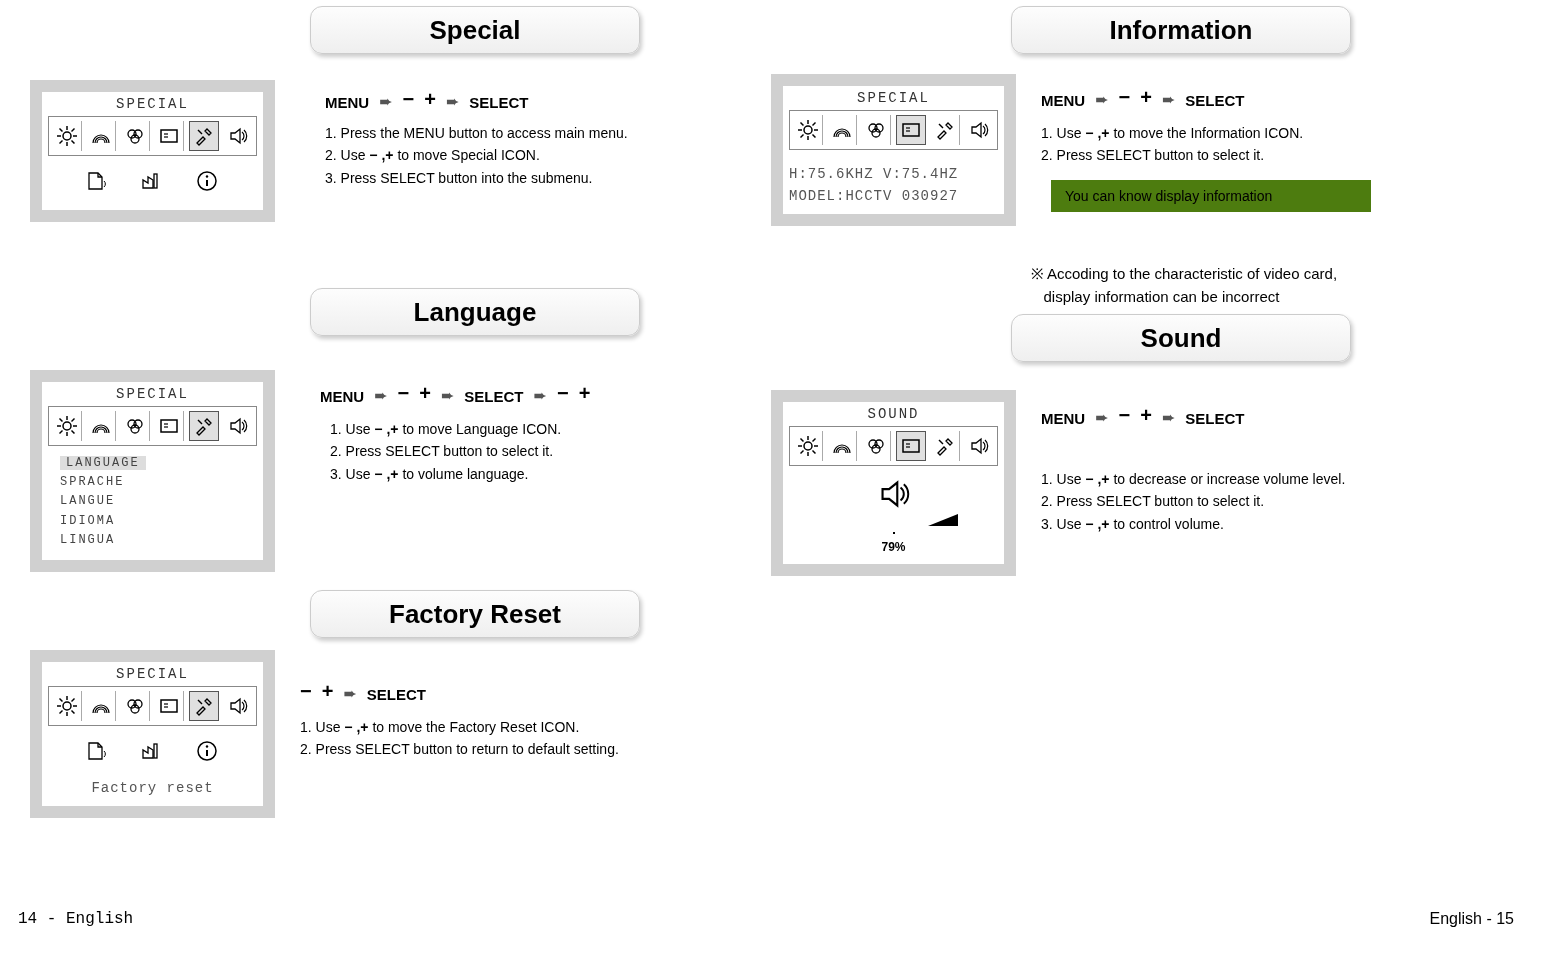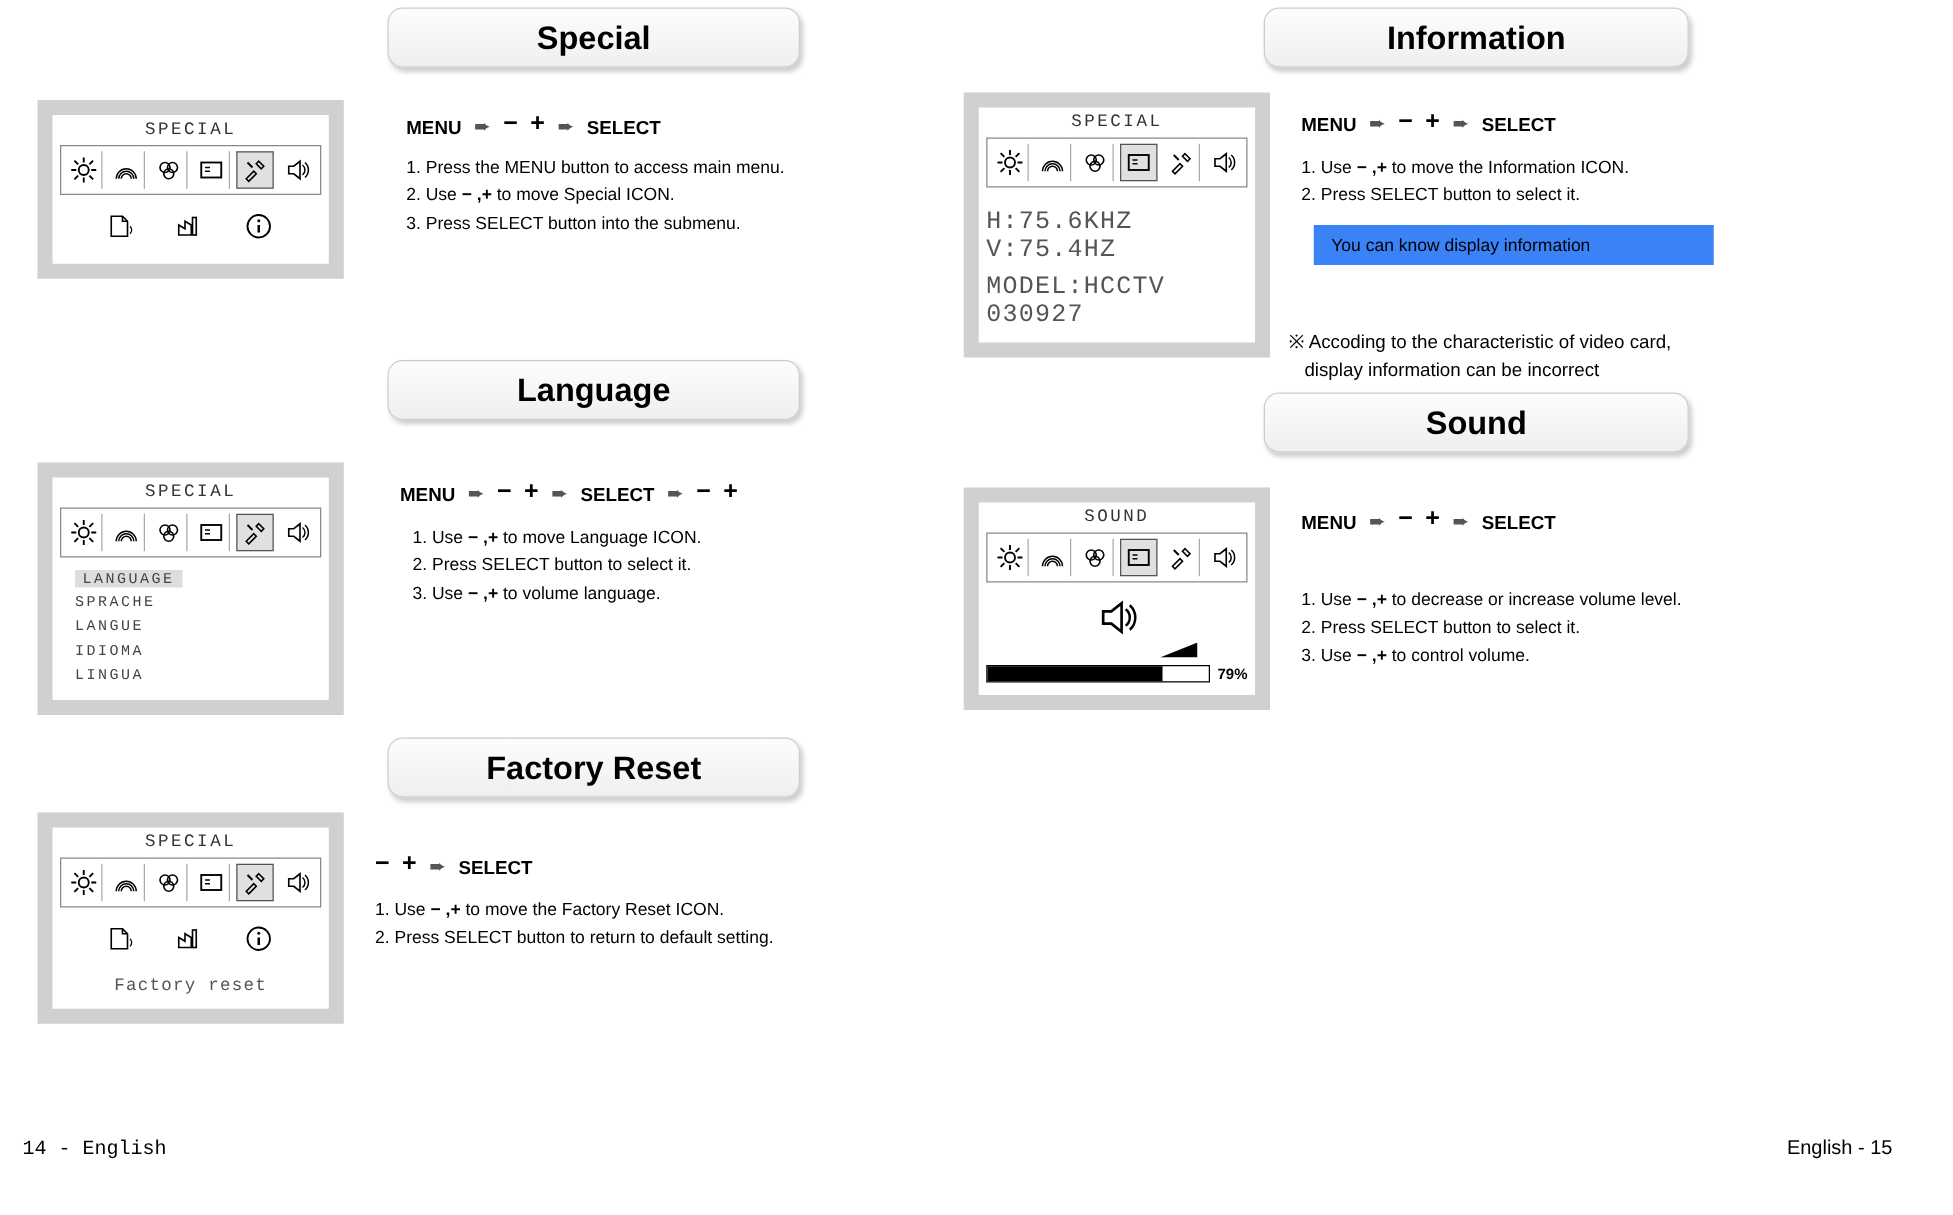--- a/index.html
+++ b/index.html
@@ -77,21 +77,21 @@
   .sub-icon-row {
     display: flex;
     justify-content: center;
     gap: 30px;
     margin-top: 14px;
   }
   .sub-icon-row svg { width: 26px; height: 26px; }
 
   .mono-line {
     font-family: "Courier New", monospace;
-    font-size: 20px;
+    font-size: 14px;
     color: #555;
     letter-spacing: 1px;
   }
 
   .lang-list {
     font-family: "Courier New", monospace;
     font-size: 12px;
     letter-spacing: 2px;
     color: #444;
     padding-left: 12px;
@@ -119,36 +119,37 @@
 
   .instr {
     position: absolute;
     font-size: 14px;
     line-height: 1.6;
   }
   .instr .pm { font-weight: bold; }
 
   .note-box {
     position: absolute;
-    background: #3b82f6;
+    background: #4d7c0f;
     padding: 8px 14px;
     font-size: 14px;
   }
 
   .footnote {
     position: absolute;
     font-size: 15px;
     line-height: 1.5;
   }
 
   .vol-bar-wrap {
     display: flex;
     align-items: center;
     gap: 6px;
     margin-top: 6px;
+    flex-direction: column;
   }
   .vol-bar {
     flex: 1;
     height: 14px;
     border: 1px solid #000;
     position: relative;
     background: #fff;
   }
   .vol-bar-fill {
     position: absolute;

